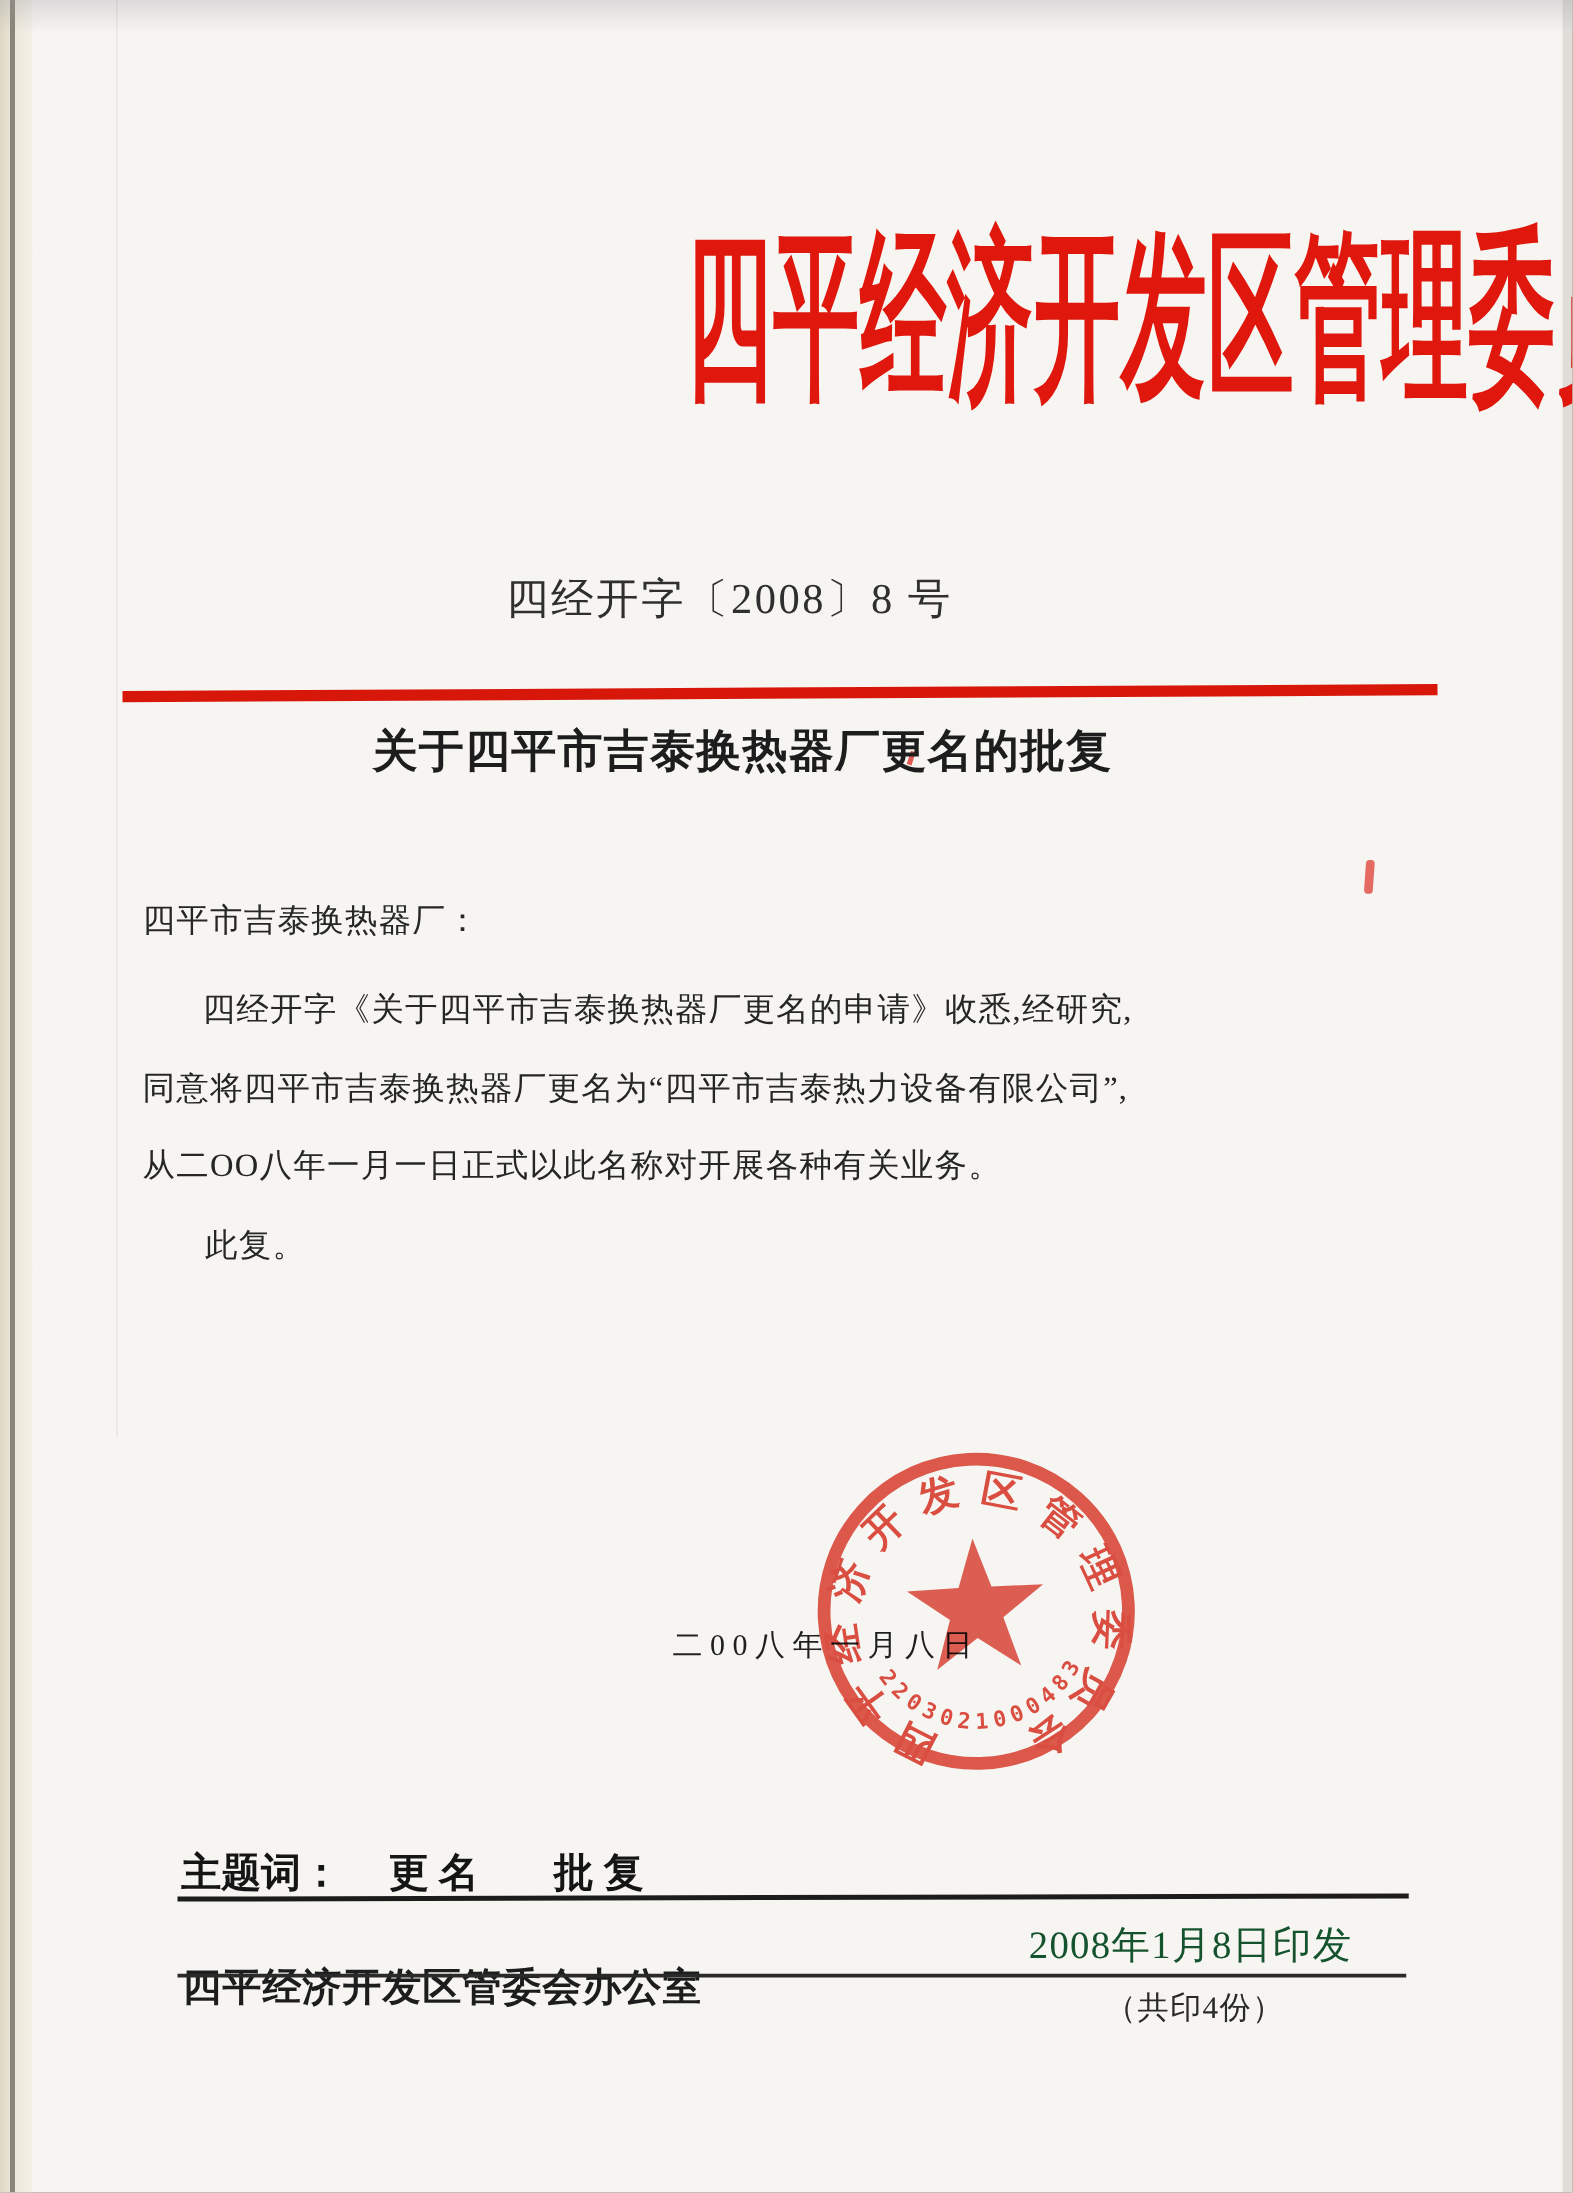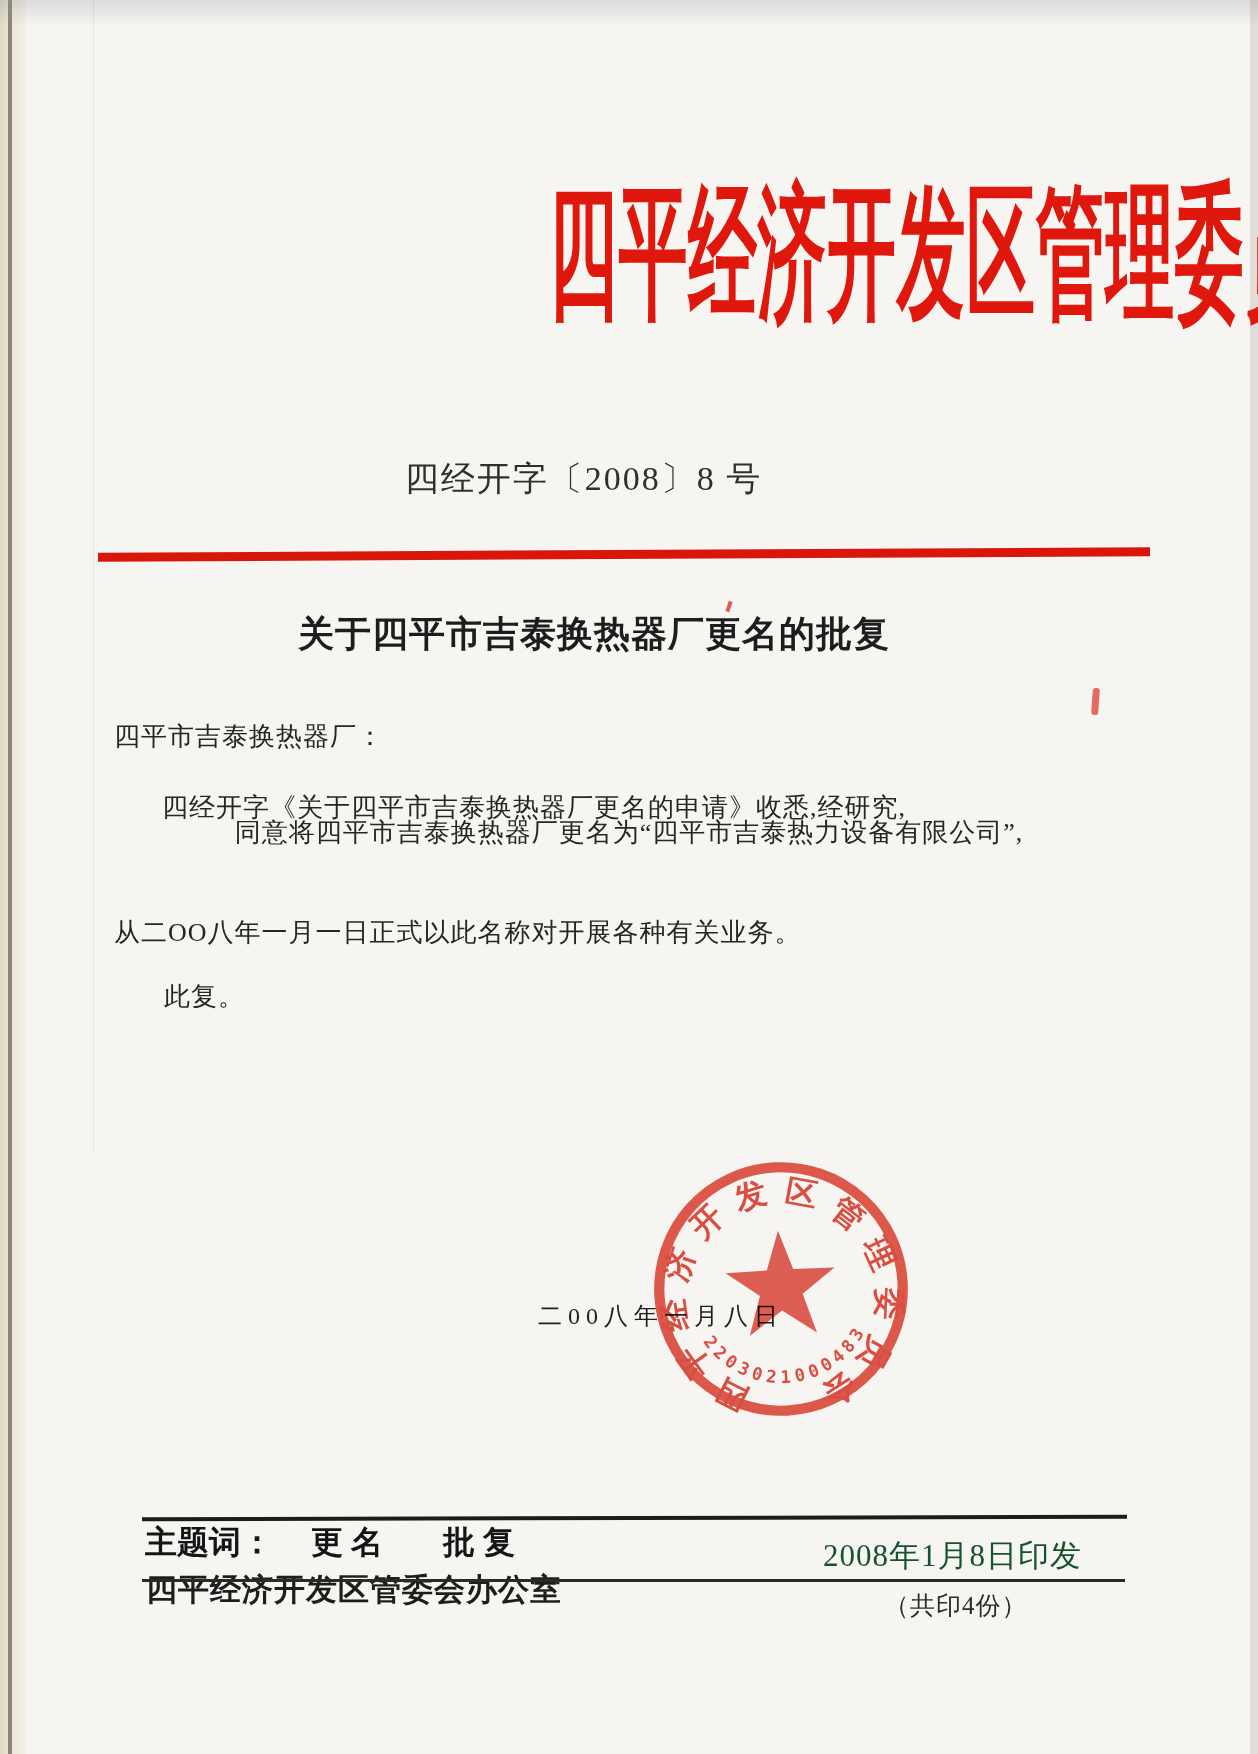--- a/index.html
+++ b/index.html
@@ -24,41 +24,41 @@
   .masthead{position:absolute;top:178px;left:0;width:1258px;text-align:center;white-space:nowrap;}
   .masthead span{
     display:inline-block;font-family:"Liberation Serif", serif;font-weight:700;
     font-size:146px;line-height:1.05;color:#df170c;
     transform:scaleX(.47);transform-origin:center;letter-spacing:2px;
   }
   .doc-number{position:absolute;top:456px;left:0;width:1167px;text-align:center;
     font-size:34px;color:#2f2f2f;letter-spacing:2px;}
   .red-rule{position:absolute;top:550px;left:98px;width:1052px;height:9px;background:#d8170b;transform:rotate(-.3deg);}
 
-  .doc-title{position:absolute;top:610px;left:0;width:1188px;text-align:center;
+  .doc-title{position:absolute;top:577px;left:0;width:1188px;text-align:center;
     font-family:"Liberation Sans", sans-serif;font-weight:700;font-size:36px;color:#1d1d1d;letter-spacing:1px;}
 
   .bodyline{position:absolute;left:114px;width:1030px;font-size:26px;line-height:1.2;color:#262626;letter-spacing:1px;white-space:nowrap;}
   .addressee{top:721px;}
   .bl1{top:792px;padding-left:48px;}
-  .bl2{top:817px;text-align:center;}
+  .bl2{top:855px;}
   .bl3{top:917px;}
   .bl4{top:981px;padding-left:50px;}
 
   .doc-date{position:absolute;left:538px;top:1300px;font-size:24px;color:#1f1f1f;letter-spacing:6px;z-index:1;white-space:nowrap;}
 
   .stamp{position:absolute;left:648px;top:1156px;width:266px;height:266px;z-index:2;
     opacity:.88;mix-blend-mode:multiply;transform:rotate(2deg);}
   .ring-char{font-family:"Liberation Sans", sans-serif;font-size:31px;font-weight:700;
     fill:#dc392b;text-anchor:middle;}
   .serial-char{font-family:"DejaVu Sans Mono", monospace;font-size:17px;font-weight:700;
     fill:#dc392b;text-anchor:middle;}
 
   .subject-row{position:absolute;top:1477px;left:145px;font-family:Liberation Sans, sans-serif;
-    font-weight:700;font-size:32px;color:#151515;white-space:nowrap;margin-top:44px;}
+    font-weight:700;font-size:32px;color:#151515;white-space:nowrap;}
   .subject-row .t1{margin-left:38px;letter-spacing:8px;}
   .subject-row .t2{margin-left:52px;letter-spacing:8px;}
 
   .foot-rule1{position:absolute;top:1516px;left:142px;width:985px;height:4px;background:#1c1c1c;transform:rotate(-.15deg);}
   .foot-rule2{position:absolute;top:1579px;left:142px;width:983px;height:3px;background:#2a2a2a;}
   .issuer{position:absolute;top:1537px;left:146px;font-family:"Liberation Sans", sans-serif;
     font-weight:600;font-size:31px;color:#1d1d1d;letter-spacing:1px;margin-top:32px;}
   .print-date{position:absolute;top:1535px;left:810px;font-size:31px;color:#14532d;letter-spacing:1px;margin-left:13px;}
   .copies{position:absolute;top:1589px;left:884px;font-size:25px;color:#2a2a2a;letter-spacing:1px;}
 </style>

